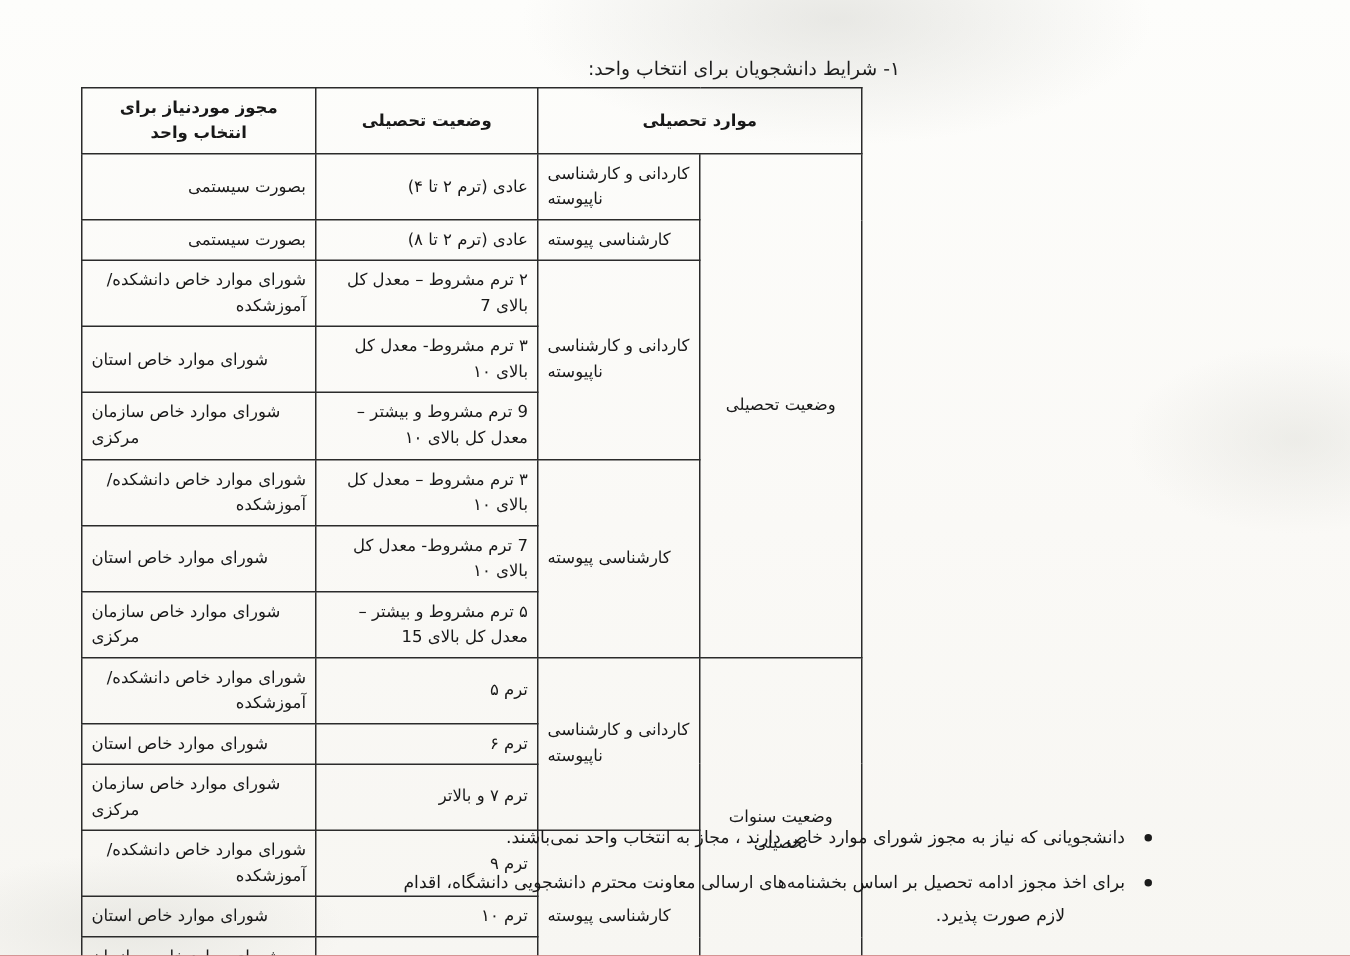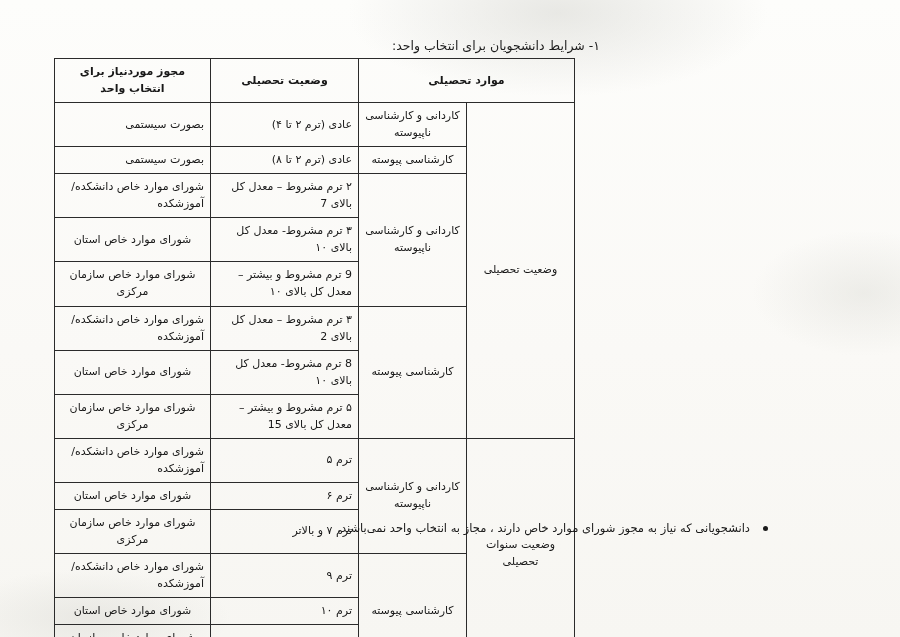--- a/index.html
+++ b/index.html
@@ -64,32 +64,32 @@
   .col-b { width: 108px; text-align: center; }
   .col-c { width: 148px; text-align: right; }
   .col-d { width: 156px; text-align: right; }
 
   thead td, td.head {
     text-align: center;
     font-weight: bold;
     padding-top: 6px;
     padding-bottom: 7px;
   }
-  .mid { text-align: center; }
+  .mid { text-align: left; }
   .center-v { text-align: center; }
   .two-line { line-height: 1.6; }
   .justify-pair {
     display: flex;
     justify-content: space-between;
     gap: 6px;
   }
 
   ul.notes {
     position: absolute;
-    top: 518px;
+    top: 548px;
     right: 132px;
     width: 640px;
     margin: 0;
     padding: 0;
     list-style: none;
   }
   ul.notes li {
     position: relative;
     font-size: 11.5px;
     color: #181818;
@@ -159,28 +159,28 @@
           <td>۳ ترم مشروط- معدل کل بالای ۱۰</td>
           <td class="mid">شورای موارد خاص استان</td>
         </tr>
         <tr>
           <td class="two-line">9 ترم مشروط و بیشتر – معدل کل بالای ۱۰</td>
           <td class="mid">شورای موارد خاص سازمان مرکزی</td>
         </tr>
 
         <tr>
           <td class="mid" rowspan="3">کارشناسی پیوسته</td>
-          <td class="two-line">۳ ترم مشروط – معدل کل بالای 2</td>
-          <td class="two-line">
-            <span class="justify-pair">شورای    موارد    خاص    دانشکده/</span>
-            <span>آموزشکده</span>
-          </td>
-        </tr>
-        <tr>
-          <td>8 ترم مشروط- معدل کل بالای ۱۰</td>
+          <td class="two-line">۳ ترم مشروط – معدل کل بالای ۱۰</td>
+          <td class="two-line">
+            <span class="justify-pair">شورای    موارد    خاص    دانشکده/</span>
+            <span>آموزشکده</span>
+          </td>
+        </tr>
+        <tr>
+          <td>7 ترم مشروط- معدل کل بالای ۱۰</td>
           <td class="mid">شورای موارد خاص استان</td>
         </tr>
         <tr>
           <td class="two-line">۵ ترم مشروط و بیشتر – معدل کل بالای 15</td>
           <td class="mid">شورای  موارد خاص سازمان مرکزی</td>
         </tr>
 
         <tr>
           <td class="center-v" rowspan="6">وضعیت     سنوات تحصیلی</td>
           <td class="mid" rowspan="3">کاردانی و کارشناسی ناپیوسته</td>
@@ -214,16 +214,20 @@
           <td>ترم ۱۱ و بالاتر</td>
           <td class="mid">شورای موارد خاص سازمان مرکزی</td>
         </tr>
       </tbody>
     </table>
 
     <ul class="notes">
       <li>
         <span>دانشجویانی که نیاز به مجوز شورای موارد خاص دارند ، مجاز به انتخاب واحد نمی‌باشند.</span>
       </li>
+      <li>
+        <span>برای اخذ مجوز ادامه  تحصیل بر اساس بخشنامه‌های ارسالی معاونت محترم دانشجویی دانشگاه، اقدام</span>
+        <span class="note-second-line">لازم صورت پذیرد.</span>
+      </li>
     </ul>
 
   </div>
 </div>
 
 </body></html>

